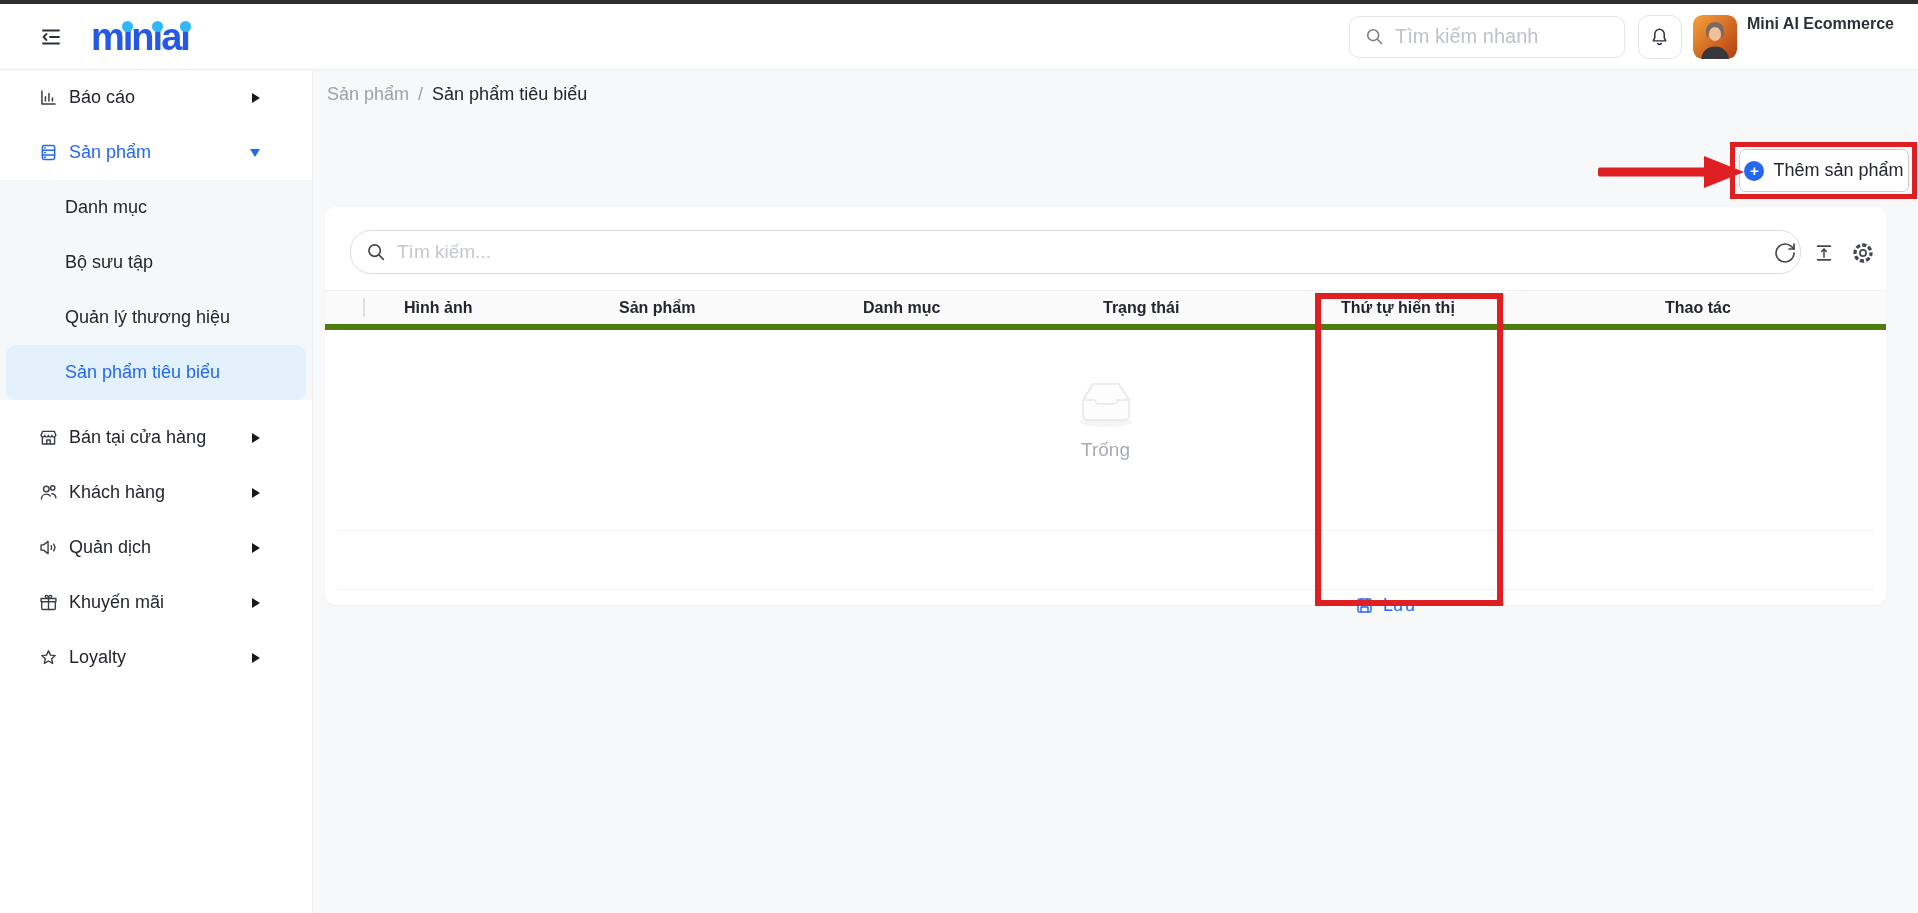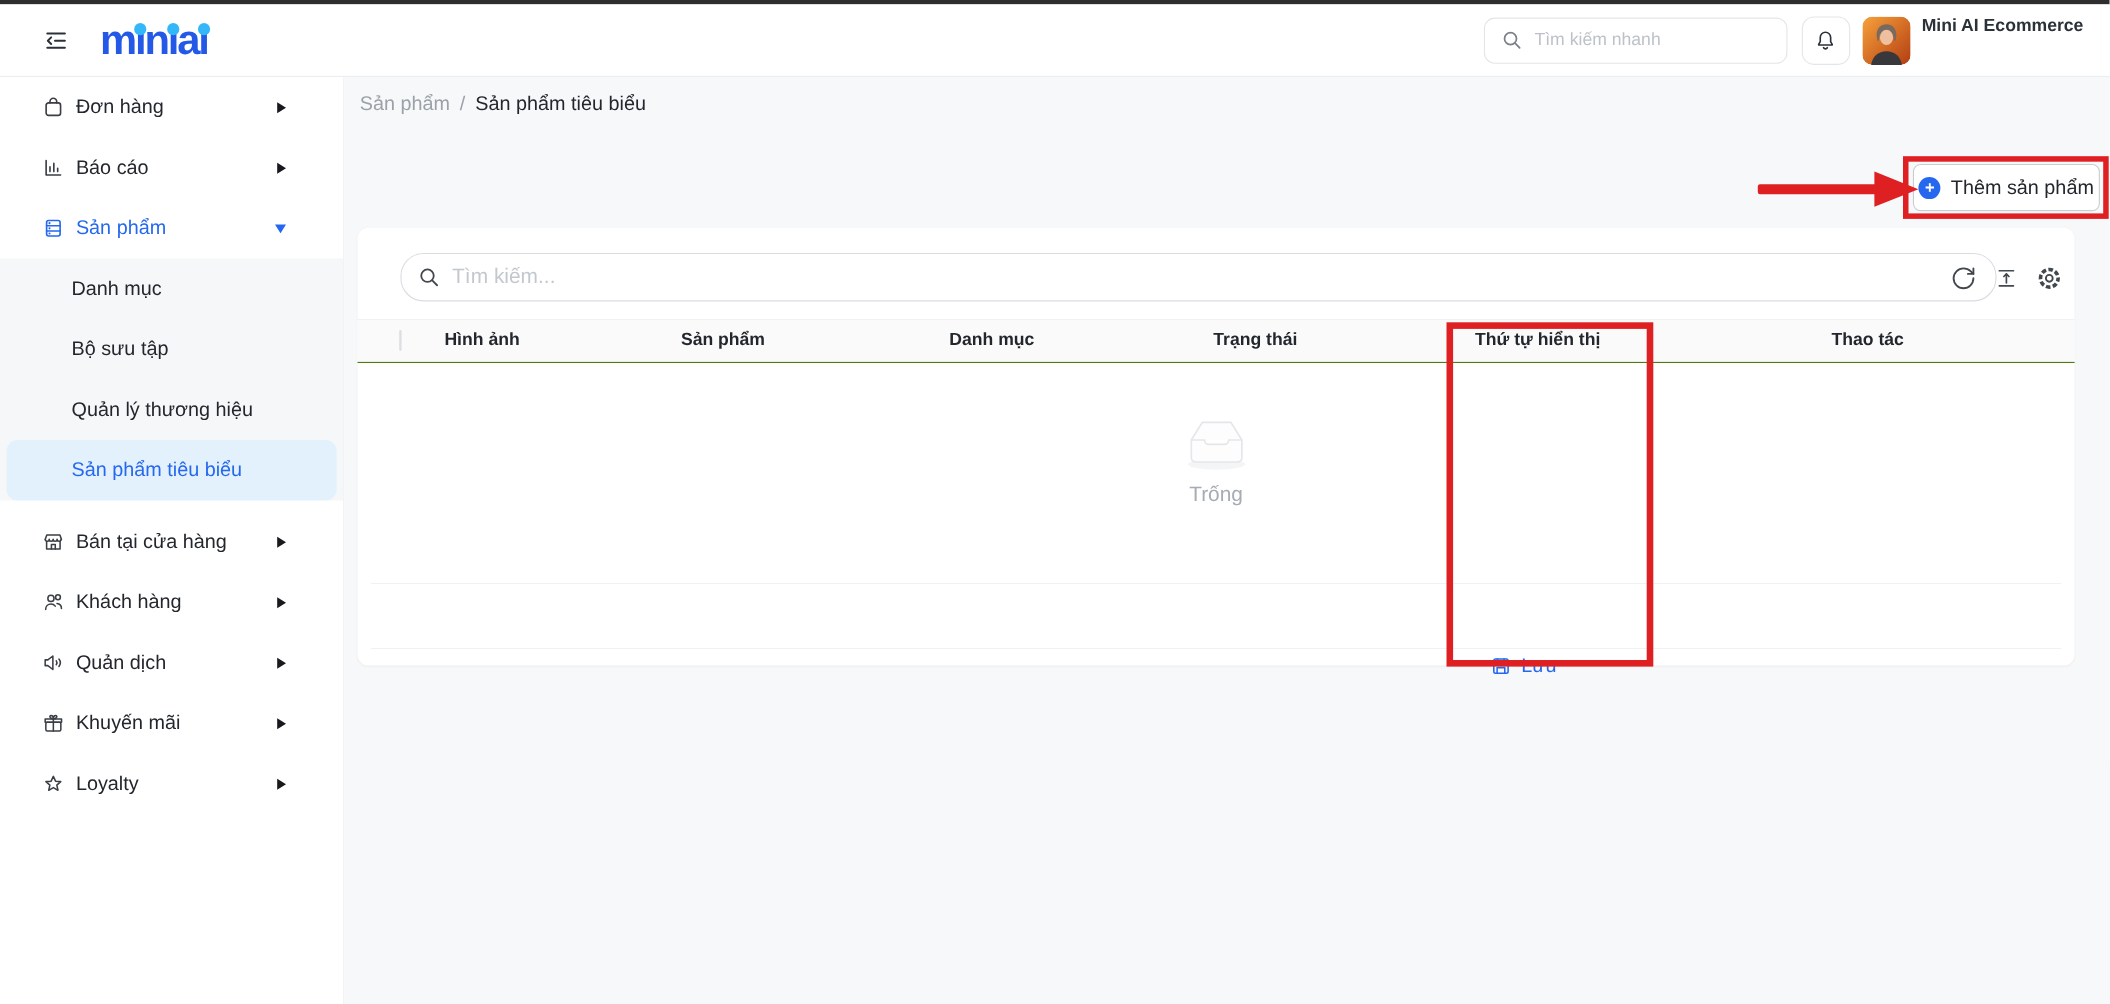--- a/index.html
+++ b/index.html
@@ -15,21 +15,21 @@
   .collapse-btn { background:none; border:none; cursor:pointer; display:flex; align-items:center; color:#2b3138; }
   .logo { display:flex; align-items:flex-start; margin-left:28px; cursor:pointer; }
   .logo span { font-size:38px; font-weight:800; color:#2459e8; letter-spacing:-2px; line-height:40px; }
   .logo .li { position:relative; color:#2459e8; }
   .logo .li i { font-style:normal; }
   .logo .li::after { content:""; position:absolute; top:4px; left:50%; margin-left:-5px; width:11px; height:11px;
                      border-radius:50%; background:#33b7f8; }
   .hspacer { flex:1; }
   .hsearch { display:flex; align-items:center; gap:10px; width:276px; height:42px; border:1px solid #e3e5e8;
              border-radius:10px; padding:0 14px; color:#7a8088; background:#fff; }
-  .hsearch input { border:none; outline:none; width:100%; font-size:16px; color:#2b3138; font-family:inherit; }
+  .hsearch input { border:none; outline:none; width:100%; font-size:20px; color:#2b3138; font-family:inherit; }
   .hsearch input::placeholder { color:#bdc2c9; }
   .bell-btn { width:44px; height:44px; margin-left:13px; border:1px solid #e3e5e8; border-radius:11px; background:#fff;
               display:flex; align-items:center; justify-content:center; color:#2b3138; cursor:pointer; }
   .account { display:flex; align-items:flex-start; margin-left:11px; cursor:pointer; }
   .avatar { width:44px; height:44px; border-radius:9px; overflow:hidden; flex:0 0 auto; }
   .uname { margin-left:10px; font-size:16px; font-weight:700; color:#2b3138; white-space:nowrap; }
 
   
   .sidebar { position:absolute; left:0; top:70px; width:313px; height:843px; background:#fff;
              border-right:1px solid #eef0f2; }
@@ -66,31 +66,31 @@
 
   .annot { position:absolute; pointer-events:none; z-index:20; }
   .btn-rect { left:1417px; top:72px; width:187px; height:57px; border:5px solid #de2023; }
   .col-rect { left:1002px; top:223px; width:188px; height:313px; border:6px solid #de2023; }
   .annot-arrow { left:1283px; top:85px; }
 
   
   .card { position:absolute; left:12px; top:137px; width:1561px; height:398px; background:#fff; border-radius:10px;
           box-shadow:0 1px 2px rgba(0,0,0,0.04); }
   .card-search { position:absolute; left:25px; top:23px; width:1451px; height:44px; border:1px solid #d9dce1;
-                 border-radius:21px; display:flex; align-items:center; gap:10px; padding:0 14px; color:#3a3f45; background:#fff;margin-left:14px; }
+                 border-radius:21px; display:flex; align-items:center; gap:10px; padding:0 14px; color:#3a3f45; background:#fff; }
   .card-search input { border:none; outline:none; width:100%; font-size:19px; color:#2b3138; font-family:inherit; }
   .card-search input::placeholder { color:#c3c8ce; }
   .ticon { position:absolute; top:33px; width:26px; height:26px; background:none; border:none; color:#43484f;
            display:flex; align-items:center; justify-content:center; cursor:pointer; }
   .ticon.refresh { left:1447px; }
   .ticon.rowheight { left:1486px; }
   .ticon.gear { left:1525px; }
 
   .thead { position:absolute; left:0; top:83px; width:100%; height:40px; background:#fafafa;
-           border-top:1px solid #f0f1f3; border-bottom:1px solid #4d7c0f;
+           border-top:1px solid #f0f1f3; border-bottom:6px solid #4d7c0f;
            display:grid; grid-template-columns:41px 215px 244px 240px 238px 324px 1fr;
            padding-left:38px; align-items:center; }
   .th { font-size:16px; font-weight:700; color:#23272d; }
   .cb { width:20px; height:20px; border:1px solid #dcdee2; border-radius:5px; background:#f2f3f5; cursor:pointer; }
 
   .empty { position:absolute; left:0; top:170px; width:100%; text-align:center; }
   .empty-text { margin-top:10px; font-size:19px; color:#a6acb3; }
 
   .divider { position:absolute; left:12px; right:12px; height:1px; background:#f0f1f3; }
   .d1 { top:323px; } .d2 { top:382px; }
@@ -155,30 +155,20 @@
           <ellipse cx="22" cy="19" rx="6" ry="7" fill="#eec0a0"></ellipse>
           <path d="M8 44c1-8 7-12.5 14-12.5S35 36 36 44z" fill="#38383c"></path>
         </svg>
       </span>
       <span class="uname">Mini AI Ecommerce</span>
     </div>
   </div>
 
   <div class="sidebar">
 
-    <div class="nav-item">
-      <span class="nicon">
-        <svg width="21" height="21" viewBox="0 0 24 24" fill="none" stroke="currentColor" stroke-width="1.7" stroke-linecap="round" stroke-linejoin="round">
-          <rect x="4.5" y="7.5" width="15" height="13" rx="2.5"></rect>
-            <path d="M8.5 7.5V6.2a3.5 3.5 0 0 1 7 0v1.3"></path>
-        </svg>
-      </span>
-      <span class="nlabel">Đơn hàng</span>
-      <span class="caret-r"></span>
-    </div>
 
     <div class="nav-item">
       <span class="nicon">
         <svg width="21" height="21" viewBox="0 0 24 24" fill="none" stroke="currentColor" stroke-width="1.7" stroke-linecap="round" stroke-linejoin="round">
           <path d="M4.5 4.5v15h15"></path>
             <path d="M8.5 16v-5M12.5 16V7.5M16.5 16v-3.5"></path>
         </svg>
       </span>
       <span class="nlabel">Báo cáo</span>
       <span class="caret-r"></span>

